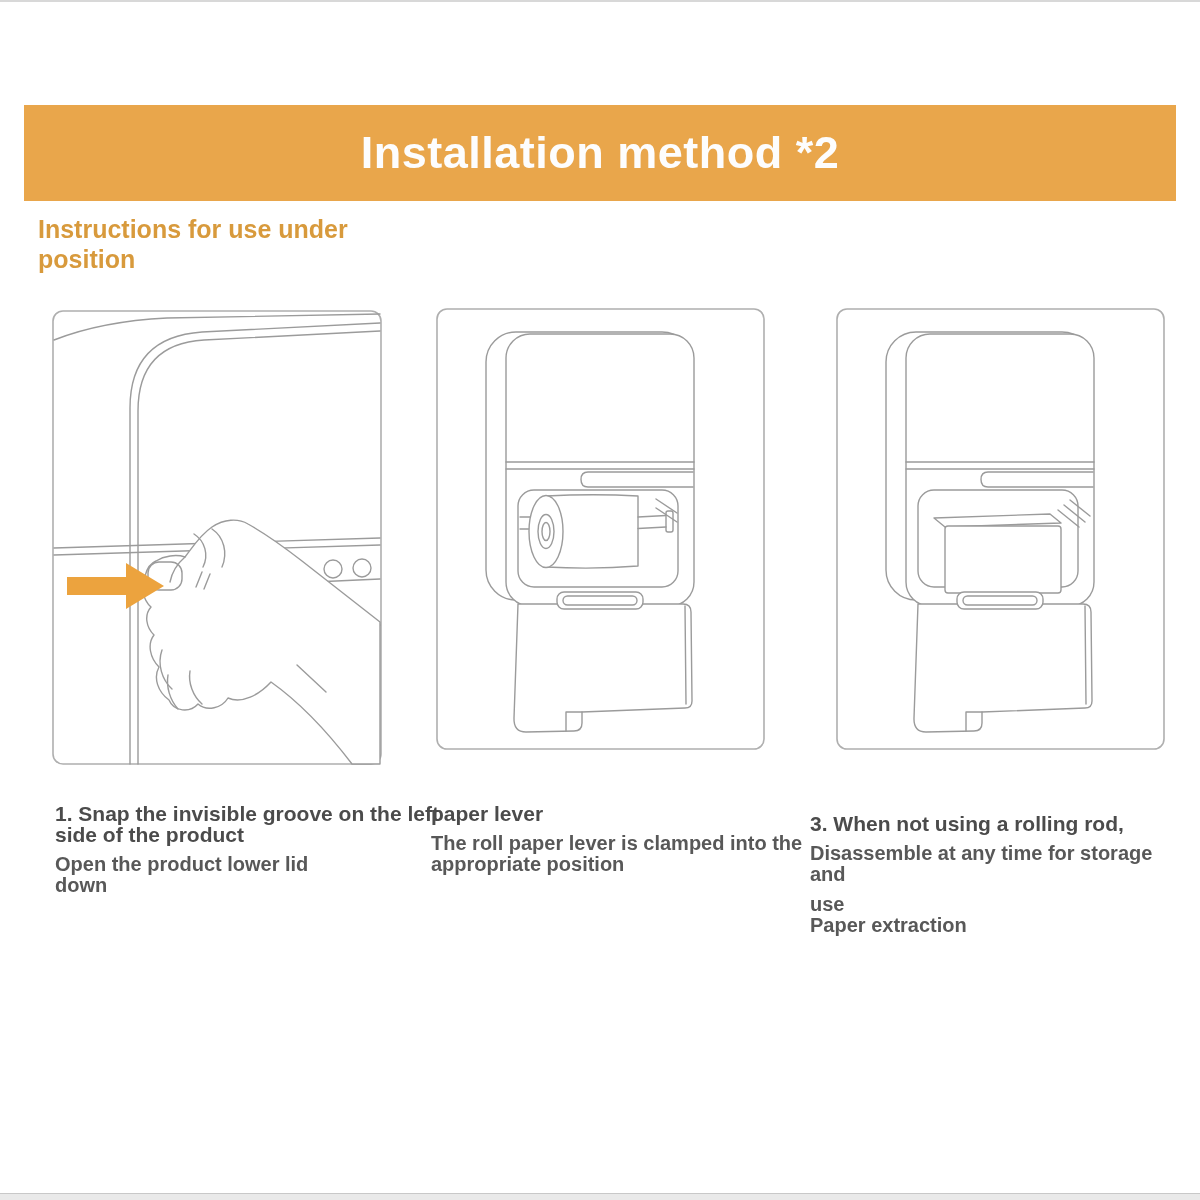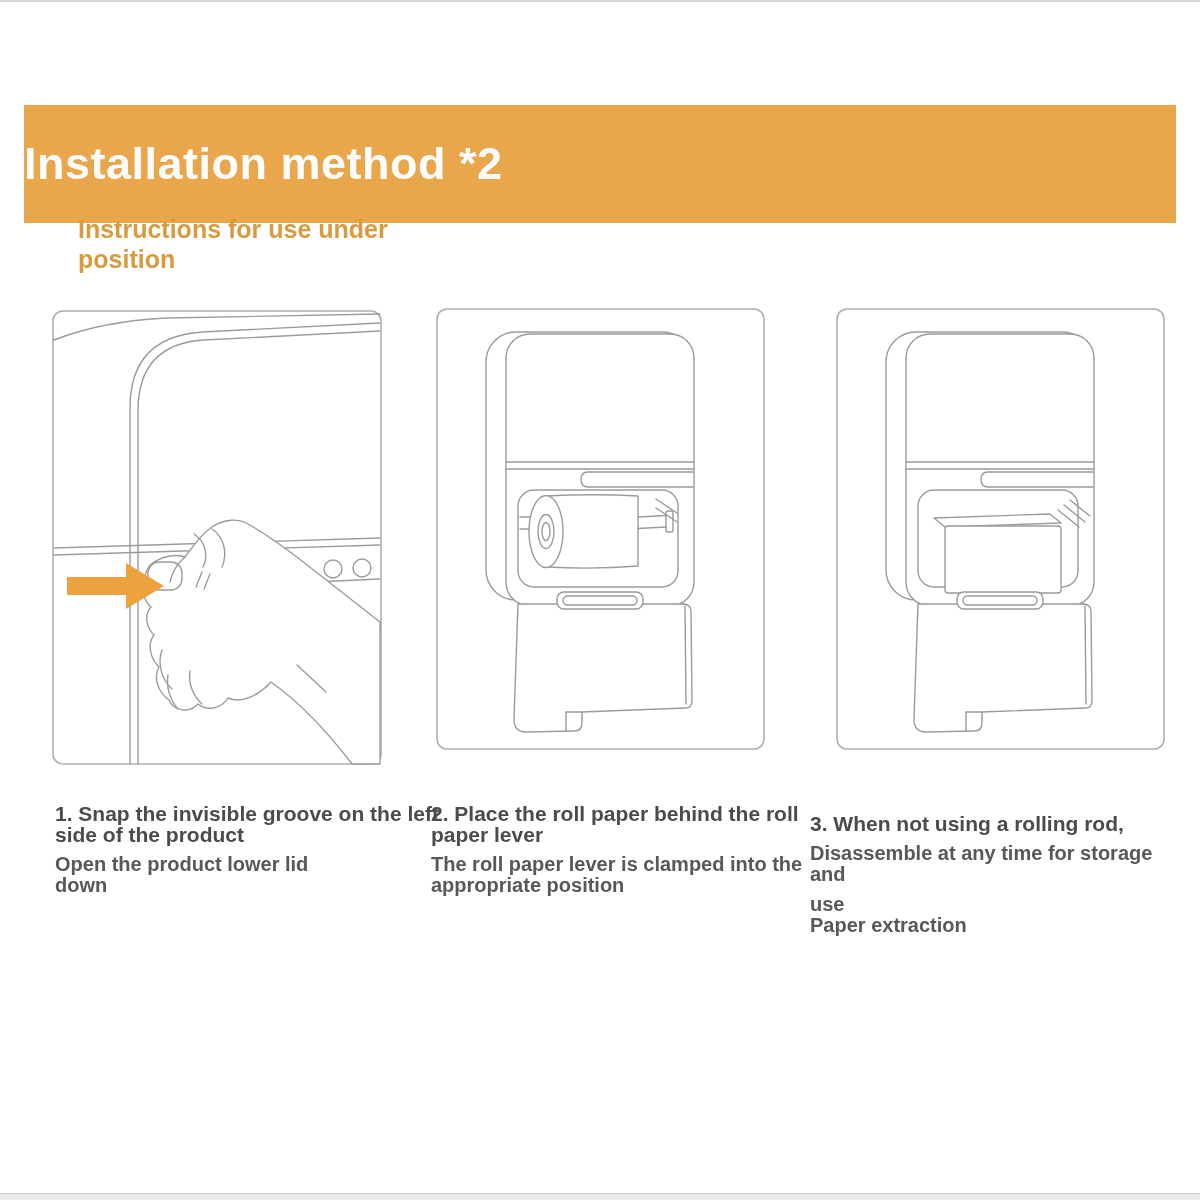--- a/index.html
+++ b/index.html
@@ -5,30 +5,30 @@
   html,body{margin:0;padding:0;}
   body{
     width:1200px;height:1200px;position:relative;overflow:hidden;
     background:#ffffff;
     font-family:"Liberation Sans", sans-serif;
   }
   .top-strip{position:absolute;left:0;top:0;width:1200px;height:2px;background:var(--top-strip);}
   .bottom-strip{position:absolute;left:0;bottom:0;width:1200px;height:6px;background:var(--bottom-strip);border-top:1px solid var(--bottom-line);}
 
   .banner{
-    position:absolute;left:24px;top:105px;width:1152px;height:118px;
+    position:absolute;left:24px;top:105px;width:1152px;height:96px;
     background:var(--banner-bg);
-    display:flex;align-items:center;justify-content:flex-start;
+    display:flex;align-items:center;justify-content:center;
   }
   .banner h1{
     margin:0;color:var(--banner-text);font-size:45px;font-weight:bold;letter-spacing:.5px;
   }
   .subtitle{
     position:absolute;left:38px;top:214px;
-    color:var(--subtitle);font-size:25px;font-weight:bold;line-height:30px;margin-left:40px;
+    color:var(--subtitle);font-size:25px;font-weight:bold;line-height:30px;
   }
 
   .panel{position:absolute;}
   .illu path,.illu rect,.illu circle,.illu ellipse{
     fill:none;stroke:var(--line);stroke-width:1.4;
     stroke-linecap:round;stroke-linejoin:round;
   }
   .illu .w{fill:#ffffff;}
   .illu .border{stroke:var(--panel-border);stroke-width:1.6;}
   .illu .arrow{fill:var(--arrow);stroke:none;}
@@ -155,21 +155,20 @@
     <div class="cap-line">side of the product</div>
   </div>
   <div class="cap-para">
     <div class="cap-line">Open the product lower lid</div>
     <div class="cap-line">down</div>
   </div>
 </div>
 
 <div class="caption" style="left:431px;top:803px">
   <div>
-    <div class="cap-line">2. Place the roll paper behind the roll</div>
     <div class="cap-line">paper lever</div>
   </div>
   <div class="cap-para">
     <div class="cap-line">The roll paper lever is clamped into the</div>
     <div class="cap-line">appropriate position</div>
   </div>
   <div class="cap-para">
   </div>
 </div>
 

